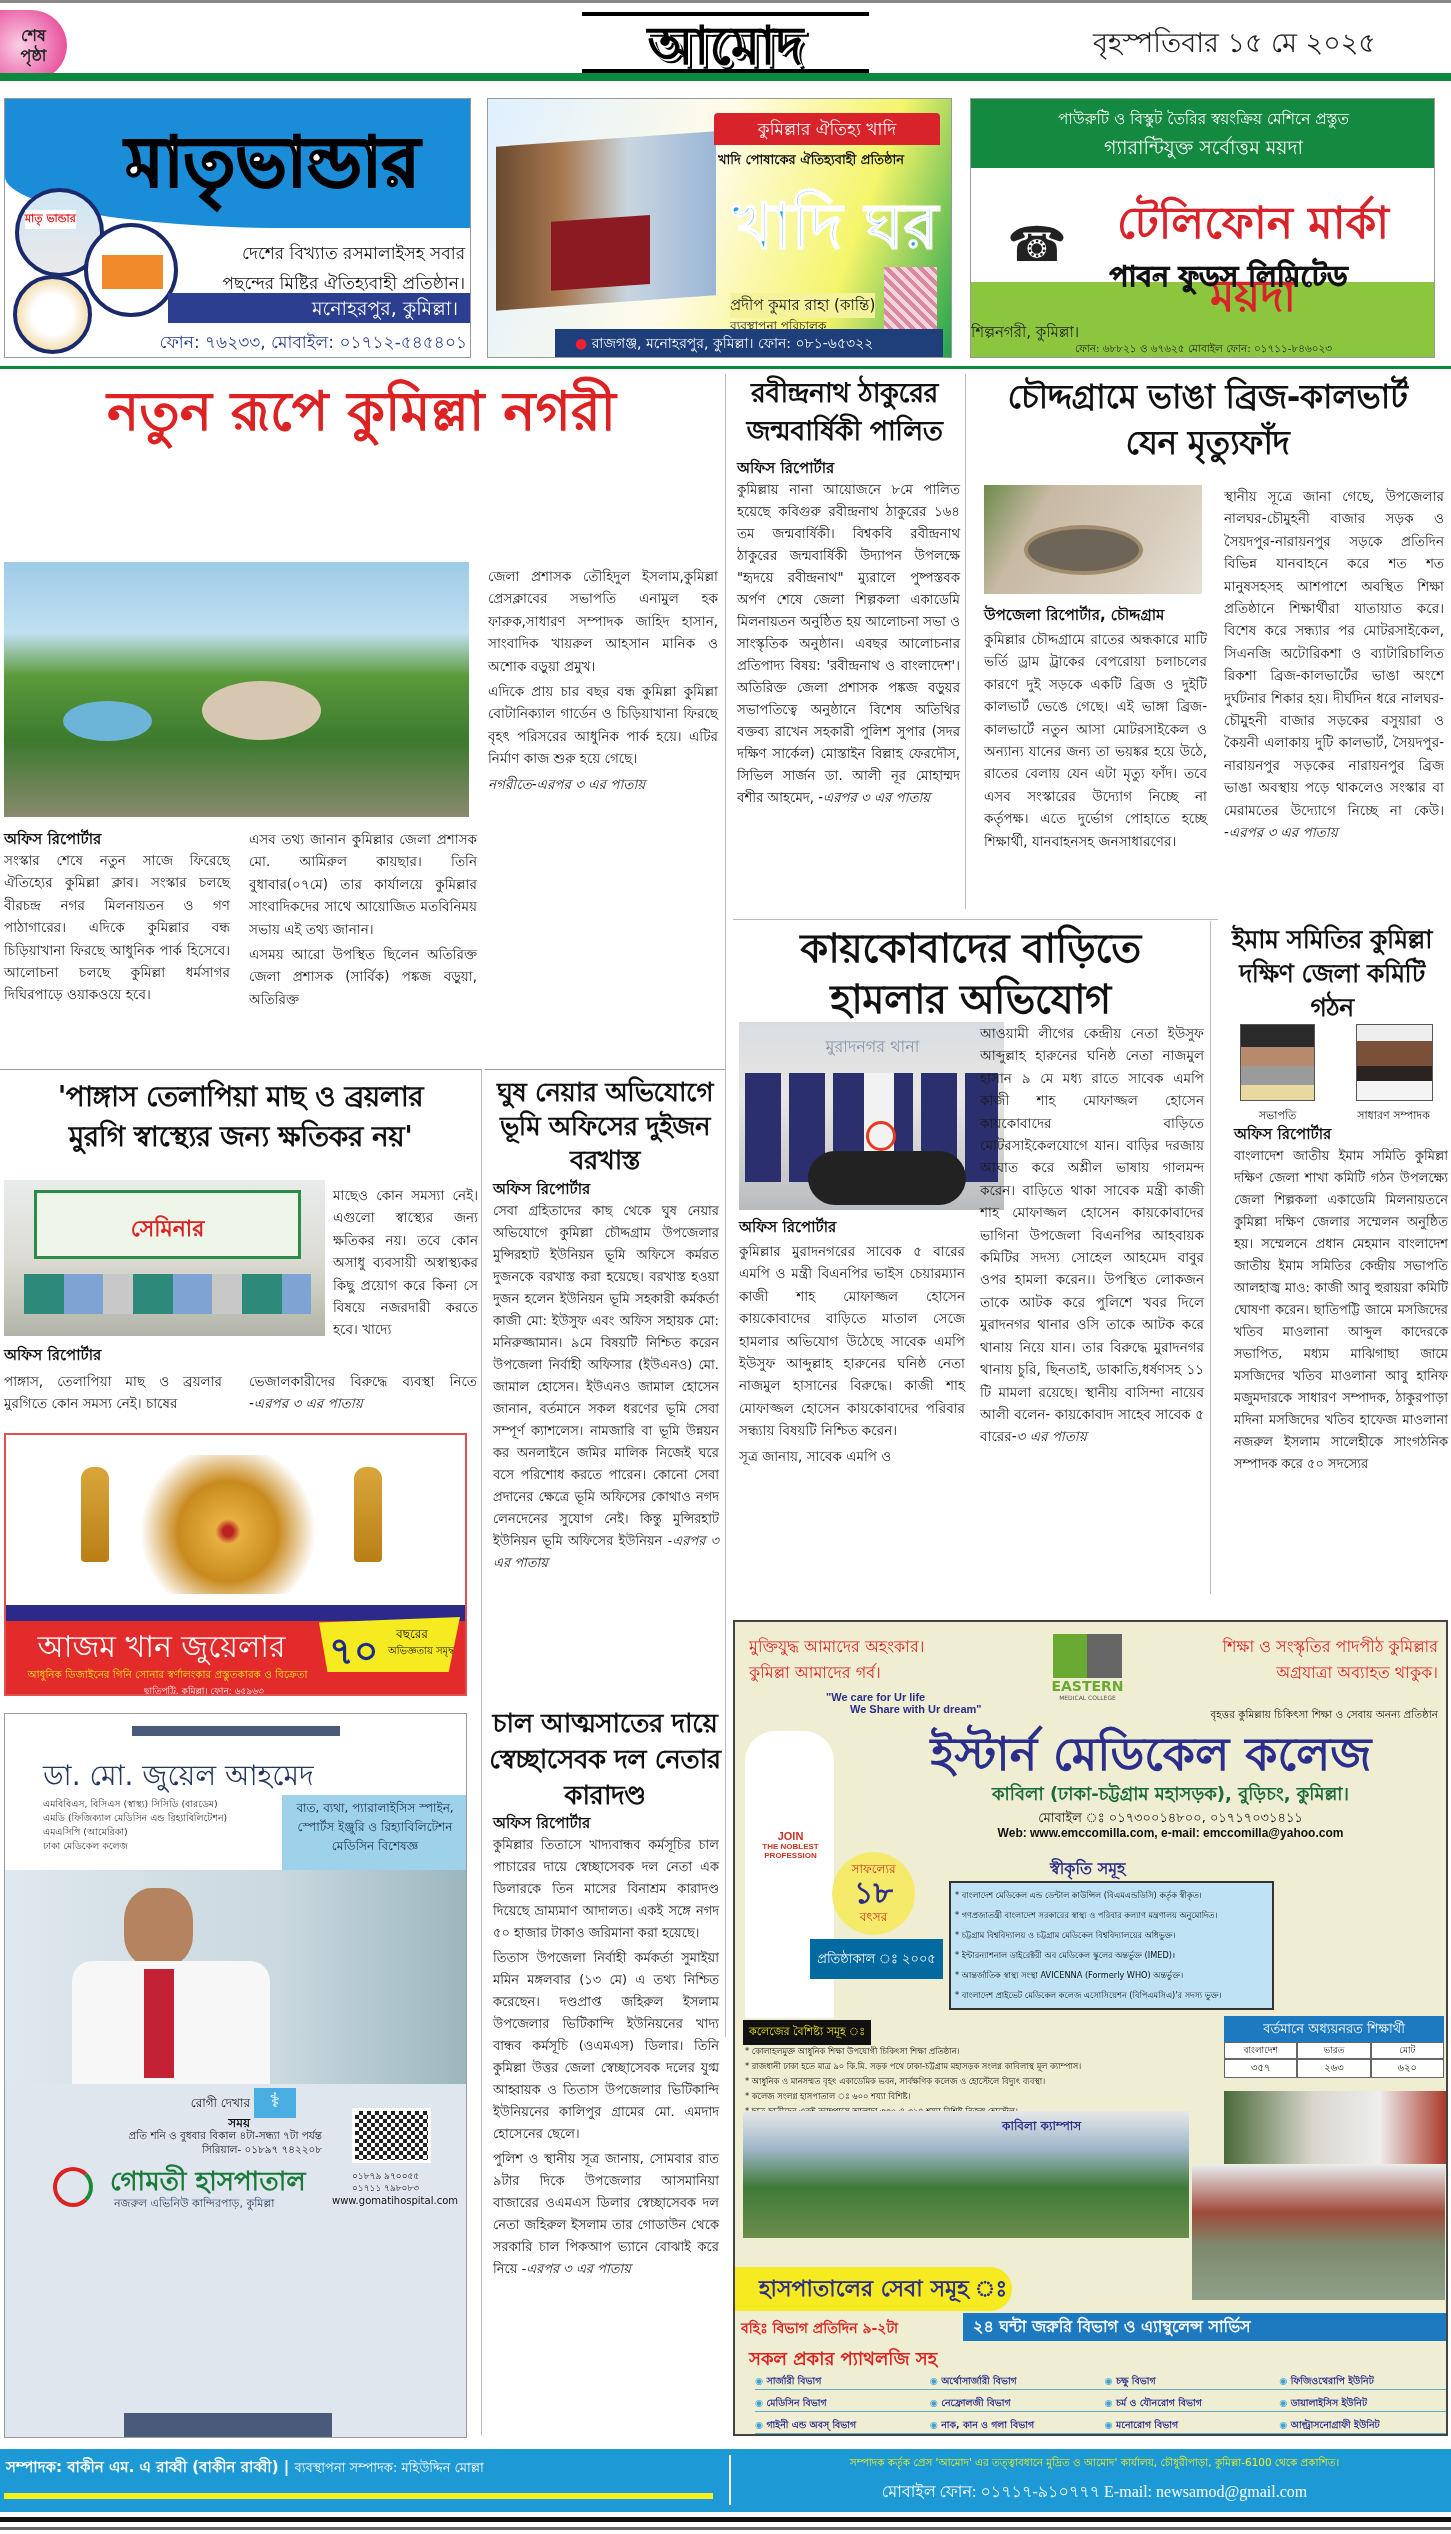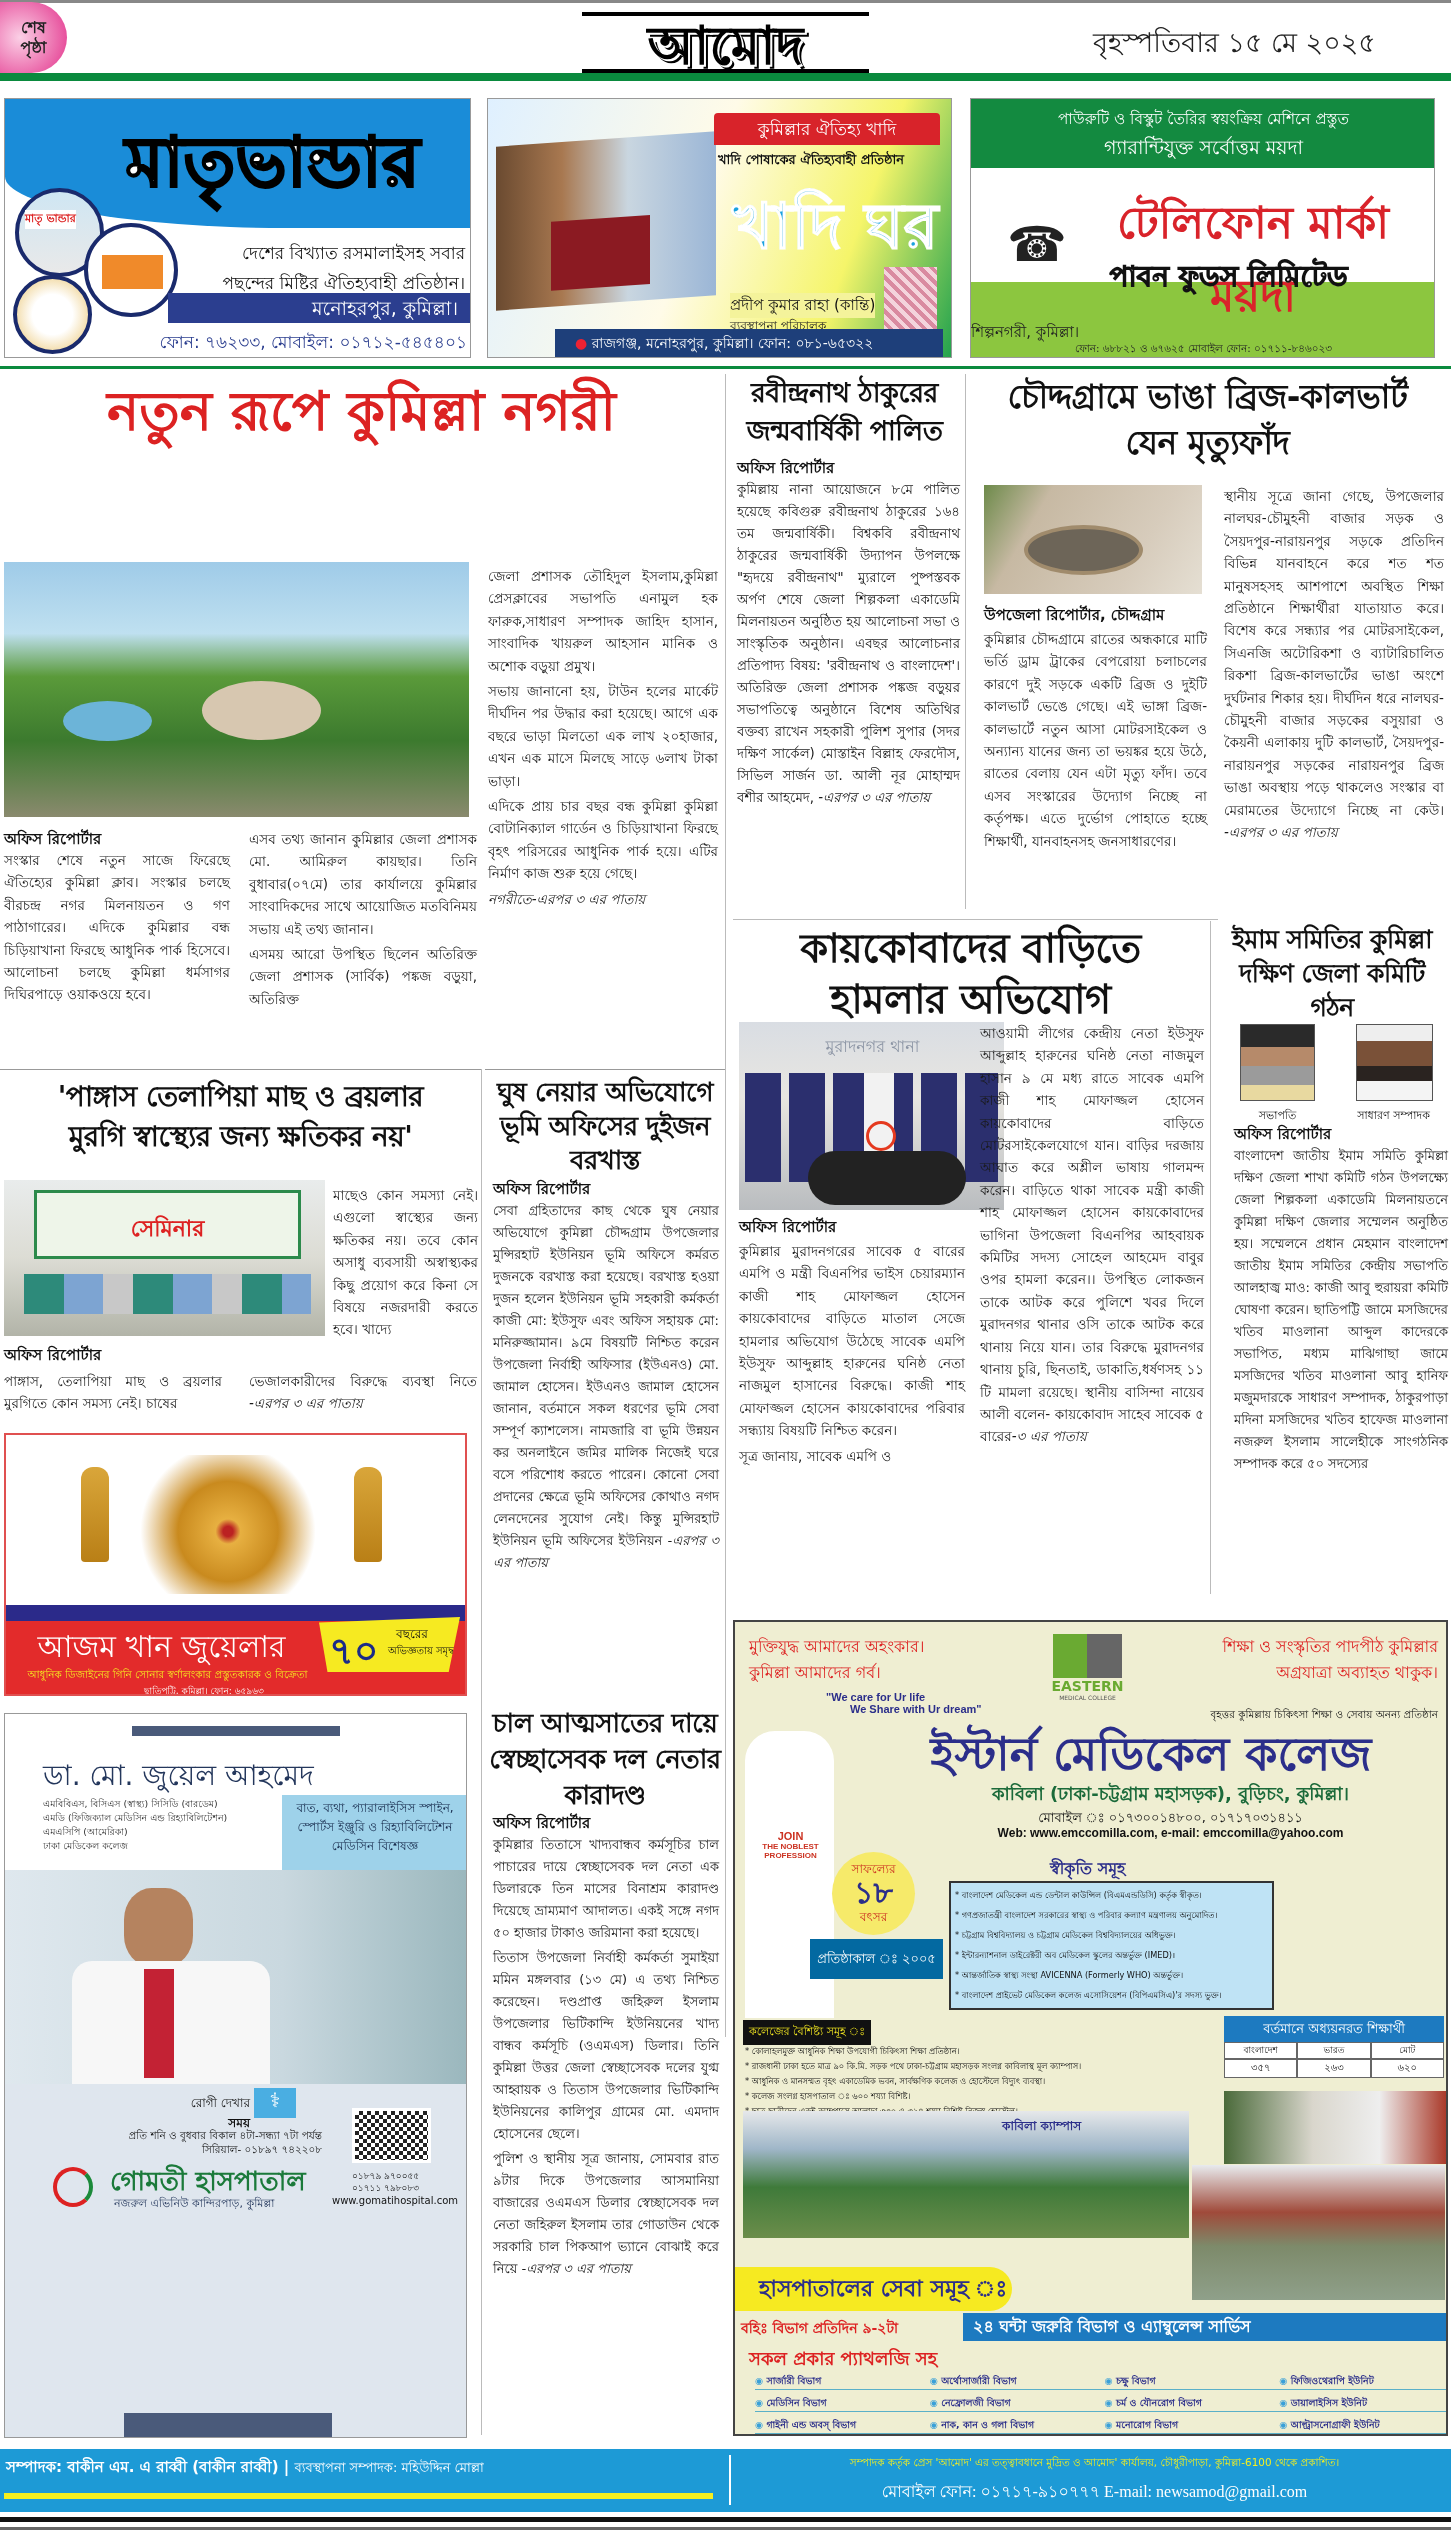--- a/index.html
+++ b/index.html
@@ -8,21 +8,21 @@
 .txt{font-size:13.5px;line-height:22.4px;text-align:justify;color:#1a1a1a}
 .txt p{margin-bottom:3px}
 .byline{font-weight:bold;font-size:15px;line-height:22px;color:#111}
 .hl{font-weight:bold;text-align:center;color:#111;letter-spacing:-0.5px}
 .cont{font-style:italic}
 .photo{overflow:hidden}
 .rule-v{position:absolute;width:1px;background:#bbb}
 .rule-h{position:absolute;height:2px;background:#999}
 
 #topline{left:0;top:0;width:1451px;height:3px;background:#888}
-#seshp{left:0;top:2px;width:67px;height:71px;border-radius:0 36px 36px 0;background:radial-gradient(circle at 30% 50%,#fbd0e6,#e2308a);display:flex;flex-direction:column;justify-content:center;align-items:center;font-size:16px;line-height:20px;font-weight:bold;color:#222}
+#seshp{left:0;top:10px;width:67px;height:71px;border-radius:0 36px 36px 0;background:radial-gradient(circle at 30% 50%,#fbd0e6,#e2308a);display:flex;flex-direction:column;justify-content:center;align-items:center;font-size:16px;line-height:20px;font-weight:bold;color:#222}
 #logo{left:582px;top:12px;width:287px;height:61px;font-size:53px;font-weight:bold;font-family:"DejaVu Serif",serif;color:#000;text-align:center;line-height:59px;text-shadow:2px 2px 0 #fff,4px 4px 0 #000;border-top:4px solid #000;border-bottom:4px solid #000}
 #date{left:1093px;top:22px;width:347px;font-size:27px;color:#222}
 #greenbar{left:0;top:73px;width:1451px;height:8px;background:#0a8a3e}
 
 .ad{position:absolute;overflow:hidden;border:1px solid #999}
 #ad1{left:4px;top:98px;width:467px;height:260px;background:#fff}
 #ad1 .top{position:absolute;left:0;top:0;width:467px;height:129px;background:#1a8cd8;border-radius:0 0 0 60% / 0 0 0 40%}
 #ad1 .name{position:absolute;left:99px;top:10px;width:337px;font-size:69px;font-weight:bold;color:#fff;text-align:center;-webkit-text-stroke:2px #000}
 #ad1 .desc{position:absolute;left:183px;top:139px;width:277px;font-size:17px;line-height:30px;text-align:right;color:#111}
 #ad1 .loc{position:absolute;left:163px;top:194px;width:304px;height:30px;background:#2b3e8f;color:#fff;font-size:19px;text-align:right;padding-right:14px;line-height:30px}
@@ -110,21 +110,20 @@
 
 <div class="abs" id="lead-hl">
   <div>নতুন রূপে কুমিল্লা নগরী</div>
 </div>
 <div class="abs photo" id="lead-img">
   <div style="position:absolute;left:198px;top:119px;width:119px;height:59px;border-radius:50%;background:#d7c7b0"></div>
   <div style="position:absolute;left:59px;top:139px;width:89px;height:40px;border-radius:50%;background:#6cb4d8"></div>
 </div>
 <div class="abs txt" id="lead-c2">
   <p>জেলা প্রশাসক তৌহিদুল ইসলাম,কুমিল্লা প্রেসক্লাবের সভাপতি এনামুল হক ফারুক,সাধারণ সম্পাদক জাহিদ হাসান, সাংবাদিক খায়রুল আহসান মানিক ও অশোক বড়ুয়া প্রমুখ।</p>
-  <p>সভায় জানানো হয়, টাউন হলের মার্কেট দীর্ঘদিন পর উদ্ধার করা হয়েছে। আগে এক বছরে ভাড়া মিলতো এক লাখ ২০হাজার, এখন এক মাসে মিলছে সাড়ে ৬লাখ টাকা ভাড়া।</p>
   <p>এদিকে প্রায় চার বছর বন্ধ কুমিল্লা কুমিল্লা বোটানিক্যাল গার্ডেন ও চিড়িয়াখানা ফিরছে বৃহৎ পরিসরের আধুনিক পার্ক হয়ে। এটির নির্মাণ কাজ শুরু হয়ে গেছে।</p>
   <p class="cont">নগরীতে-এরপর ৩ এর পাতায়</p>
 </div>
 <div class="abs byline" id="lead-by">অফিস রিপোর্টার</div>
 <div class="abs txt" id="lead-c1a">
     <p>সংস্কার শেষে নতুন সাজে ফিরেছে ঐতিহ্যের কুমিল্লা ক্লাব। সংস্কার চলছে বীরচন্দ্র নগর মিলনায়তন ও গণ পাঠাগারের। এদিকে কুমিল্লার বন্ধ চিড়িয়াখানা ফিরছে আধুনিক পার্ক হিসেবে। আলোচনা চলছে কুমিল্লা ধর্মসাগর দিঘিরপাড়ে ওয়াকওয়ে হবে।</p>
   </div>
 <div class="abs txt" id="lead-c1b">
   <p>এসব তথ্য জানান কুমিল্লার জেলা প্রশাসক মো. আমিরুল কায়ছার। তিনি বুধাবার(০৭মে) তার কার্যালয়ে কুমিল্লার সাংবাদিকদের সাথে আয়োজিত মতবিনিময় সভায় এই তথ্য জানান।</p>
   <p>এসময় আরো উপস্থিত ছিলেন অতিরিক্ত জেলা প্রশাসক (সার্বিক) পঙ্কজ বড়ুয়া, অতিরিক্ত</p>

